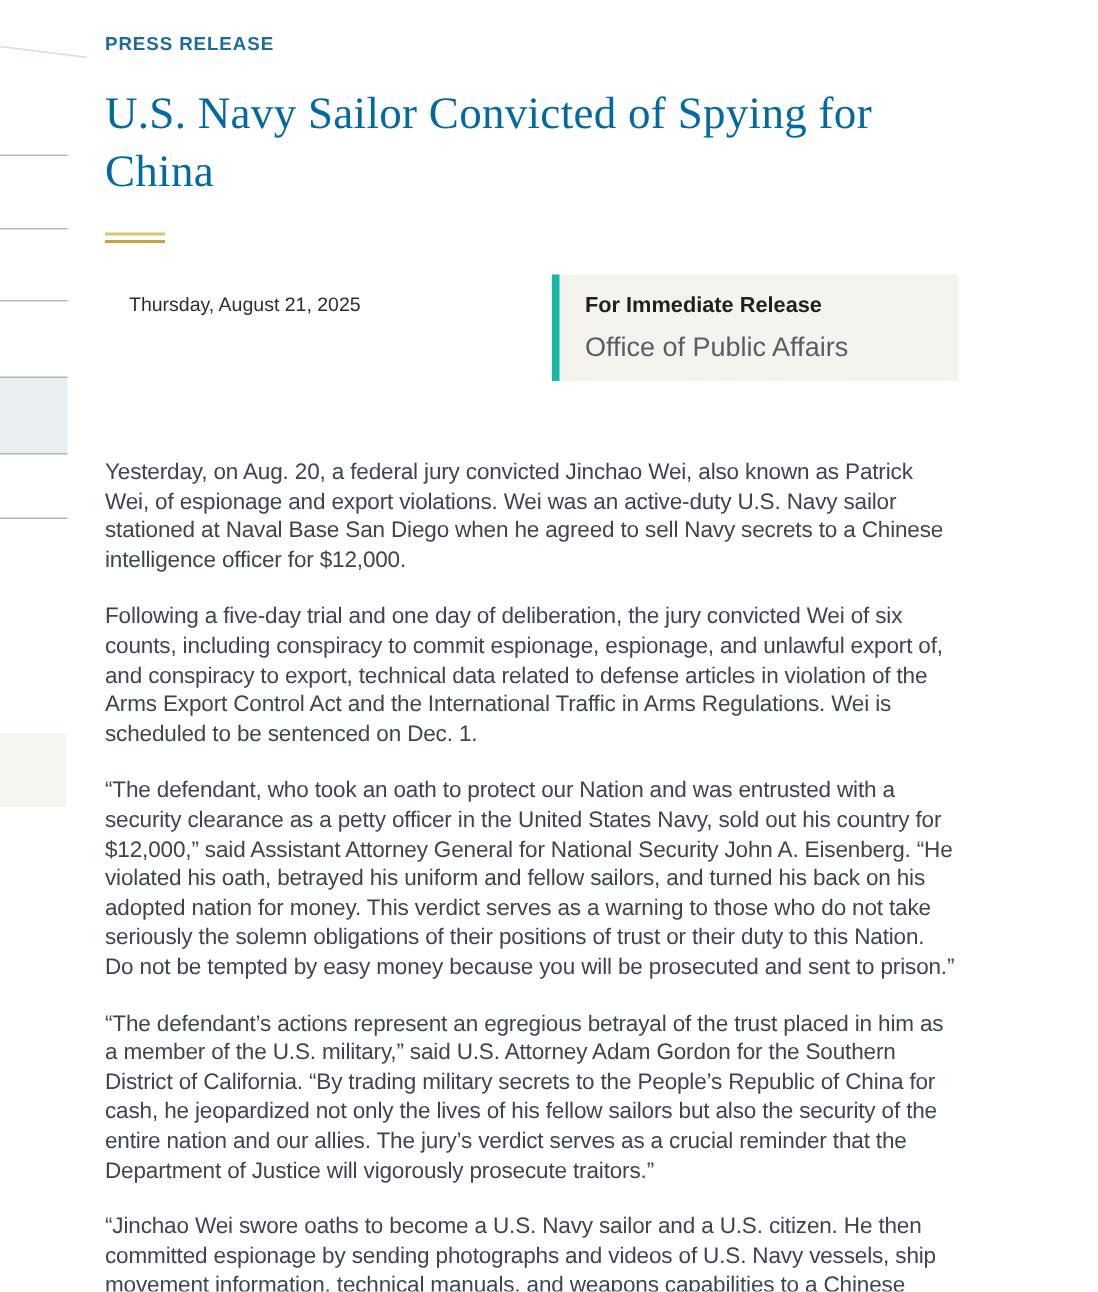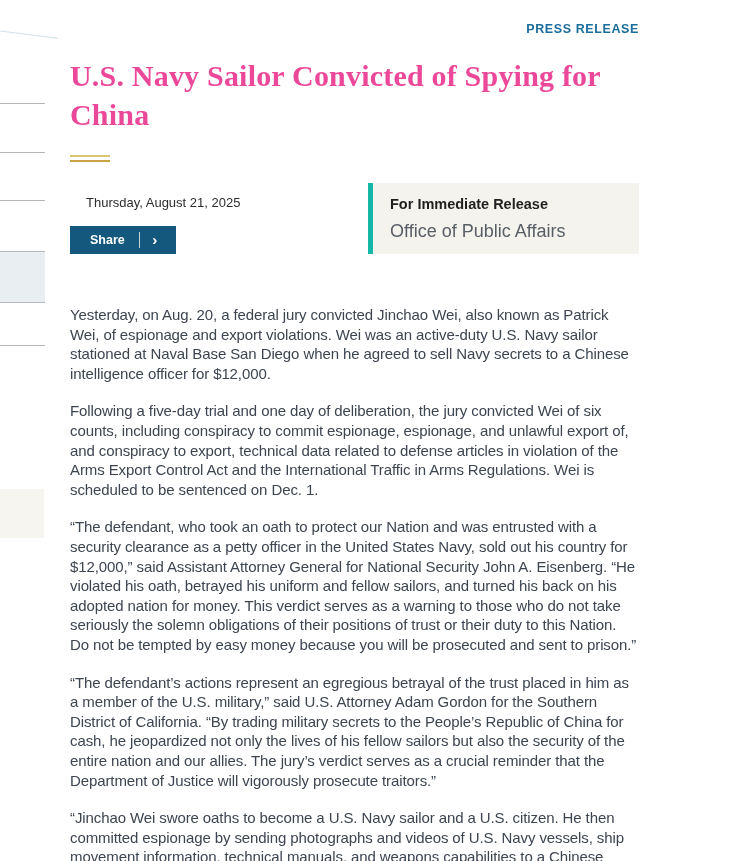--- a/index.html
+++ b/index.html
@@ -63,29 +63,28 @@
     top: 0;
     width: 569px;
   }
 
   .kicker {
     margin-top: 22px;
     font-size: 12.5px;
     font-weight: 700;
     letter-spacing: 0.6px;
     color: #1b6d9c;
-    text-align: right;
   }
 
   .page-title {
     font-family: "Liberation Serif", "DejaVu Serif", serif;
-    font-weight: 700;
+    font-weight: 400;
     font-size: 30px;
     line-height: 39px;
-    color: #ec4899;
+    color: #0369a1;
     letter-spacing: 0.2px;
   }
 
   .gold-separator {
     margin-top: 21px;
     width: 40px;
   }
   .gold-separator .bar1 {
     height: 2px;
     background: #dcc475;
@@ -195,25 +194,20 @@
   <h1 class="page-title">U.S. Navy Sailor Convicted of Spying for China</h1>
 
   <div class="gold-separator">
     <div class="bar1"></div>
     <div class="bar2"></div>
   </div>
 
   <div class="meta-row">
     <div class="date">Thursday, August 21, 2025</div>
 
-    <button class="share-button">
-      <span class="share-label">Share</span>
-      <span class="share-divider"></span>
-      <span class="share-chevron">›</span>
-    </button>
 
     <div class="release-box">
       <div class="release-title">For Immediate Release</div>
       <div class="release-office">Office of Public Affairs</div>
     </div>
   </div>
 
   <div class="body-copy">
     <p>Yesterday, on Aug. 20, a federal jury convicted Jinchao Wei, also known as Patrick Wei, of espionage and export violations. Wei was an active-duty U.S. Navy sailor stationed at Naval Base San Diego when he agreed to sell Navy secrets to a Chinese intelligence officer for $12,000.</p>
     <p>Following a five-day trial and one day of deliberation, the jury convicted Wei of six counts, including conspiracy to commit espionage, espionage, and unlawful export of, and conspiracy to export, technical data related to defense articles in violation of the Arms Export Control Act and the International Traffic in Arms Regulations. Wei is scheduled to be sentenced on Dec. 1.</p>

